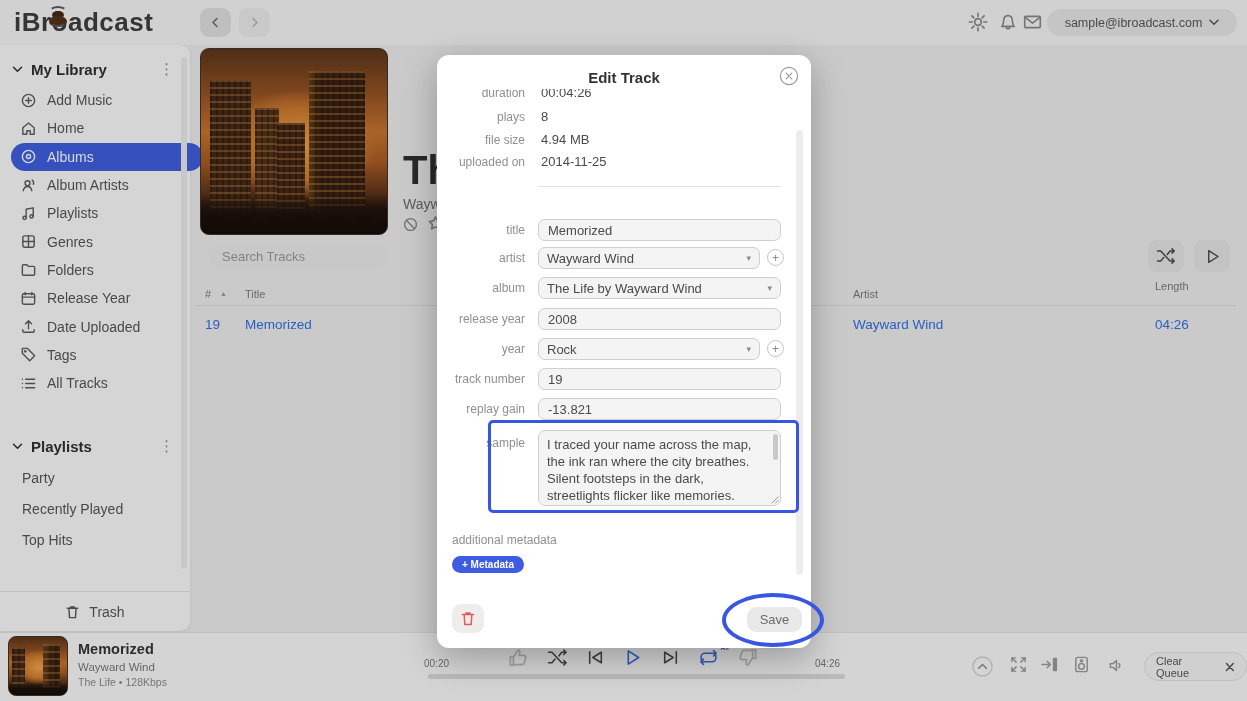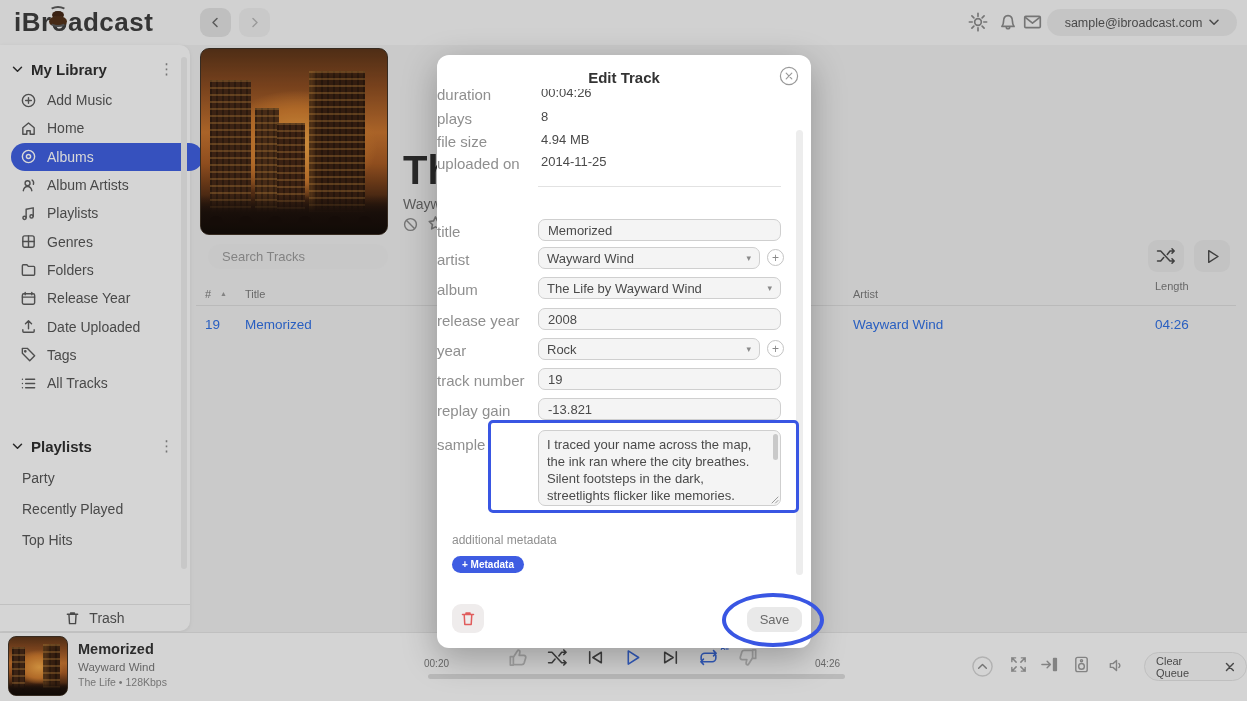--- a/index.html
+++ b/index.html
@@ -28,21 +28,21 @@
     border-radius:0 10px 10px 0;box-shadow:0 1px 4px rgba(0,0,0,.08)}
   .side-head{position:absolute;left:0;width:190px;height:24px;display:flex;align-items:center;gap:8px;padding-left:12px;
     font-size:15px;font-weight:bold;color:#2e2e2e}
   .side-head .kebab{position:absolute;right:16px;color:#8a8a8a;font-size:15px;font-weight:normal;cursor:pointer}
   .side-list{position:absolute;left:0;width:214px}
   .side-item{display:flex;align-items:center;gap:10px;height:28.3px;padding-left:20px;font-size:14px;color:#555;cursor:pointer}
   .side-item .sic{color:#5c5c5c;flex:0 0 auto}
   .side-item.selected{background:#3e5fe0;color:#fff;border-radius:15px;margin:0 11px;padding-left:9px}
   .side-item.selected .sic{color:#fff}
   .pl-item{display:flex;align-items:center;height:31px;padding-left:22px;font-size:14px;color:#555;cursor:pointer}
-  .trash-row{position:absolute;left:0;bottom:0;width:190px;height:27px;border-top:1px solid #e4e4e4;
+  .trash-row{position:absolute;left:0;bottom:0;width:190px;height:40px;border-top:1px solid #e4e4e4;
     display:flex;align-items:center;justify-content:center;gap:9px;font-size:14px;color:#555;cursor:pointer}
   .side-scroll{position:absolute;right:3px;top:12px;width:6px;height:512px;background:#ececec;border-radius:3px}
 
   
   .artwork{position:absolute;overflow:hidden;background:
       radial-gradient(ellipse 55% 38% at 52% 52%, #f2a848, #d07c2e 50%, rgba(208,124,46,0) 78%),
       linear-gradient(180deg,#5c3418 0%,#8c4c20 20%,#c8742e 45%,#a85a22 62%,#3c2010 85%,#160c06 100%)}
   .bld{position:absolute;background-image:
       repeating-linear-gradient(180deg, rgba(255,180,80,.28) 0 2px, rgba(0,0,0,0) 2px 7px),
       repeating-linear-gradient(90deg, rgba(0,0,0,.28) 0 2px, rgba(0,0,0,0) 2px 6px)}
@@ -70,21 +70,21 @@
   .thead-line{position:absolute;left:196px;top:305px;width:1040px;border-bottom:1px solid rgba(0,0,0,.08)}
   .cell{position:absolute;top:317px;font-size:13.5px;color:#2f6fe3;cursor:pointer}
 
   
   .overlay{position:absolute;inset:0;background:rgba(15,15,15,.16);z-index:10}
   .modal{position:absolute;left:437px;top:55px;width:374px;height:593px;background:#fff;border-radius:12px;
     box-shadow:0 10px 35px rgba(0,0,0,.28);z-index:20}
   .m-title{position:absolute;left:0;top:14px;width:100%;text-align:center;font-size:15px;font-weight:bold;color:#333}
   .m-close{position:absolute;right:11px;top:10px;color:#9a9a9a;cursor:pointer}
   .m-scroll{position:absolute;left:0;top:34px;width:374px;height:496px;overflow:hidden}
-  .fl{position:absolute;left:0;width:88px;text-align:left;font-size:15px;color:#8f8f8f}
+  .fl{position:absolute;left:0;width:88px;text-align:right;font-size:12px;color:#8f8f8f}
   .fv{position:absolute;left:104px;font-size:13px;color:#4a4a4a}
   .inp{position:absolute;left:101px;width:243px;height:22px;border:1px solid #cfcfcf;border-radius:7px;background:#f4f4f4;
     font-size:13px;color:#4a4a4a;padding:0 9px;font-family:inherit;outline:none}
   .sel{position:absolute;left:101px;height:22px;border:1px solid #cfcfcf;border-radius:7px;background:#f4f4f4;
     display:flex;align-items:center;justify-content:space-between;padding:0 8px;font-size:13px;color:#4a4a4a;cursor:pointer}
   .caret{font-size:9px;color:#8a8a8a;margin-left:6px}
   .plus{position:absolute;left:330px;width:17px;height:17px;border:1px solid #c4c4c4;border-radius:50%;background:#fff;
     display:flex;align-items:center;justify-content:center;font-size:12px;color:#8a8a8a;cursor:pointer}
   .divider{position:absolute;left:101px;top:97px;width:243px;border-bottom:1px solid #e2e2e2}
   .ta-wrap{position:absolute;left:101px;top:341px;width:243px;height:76px}

